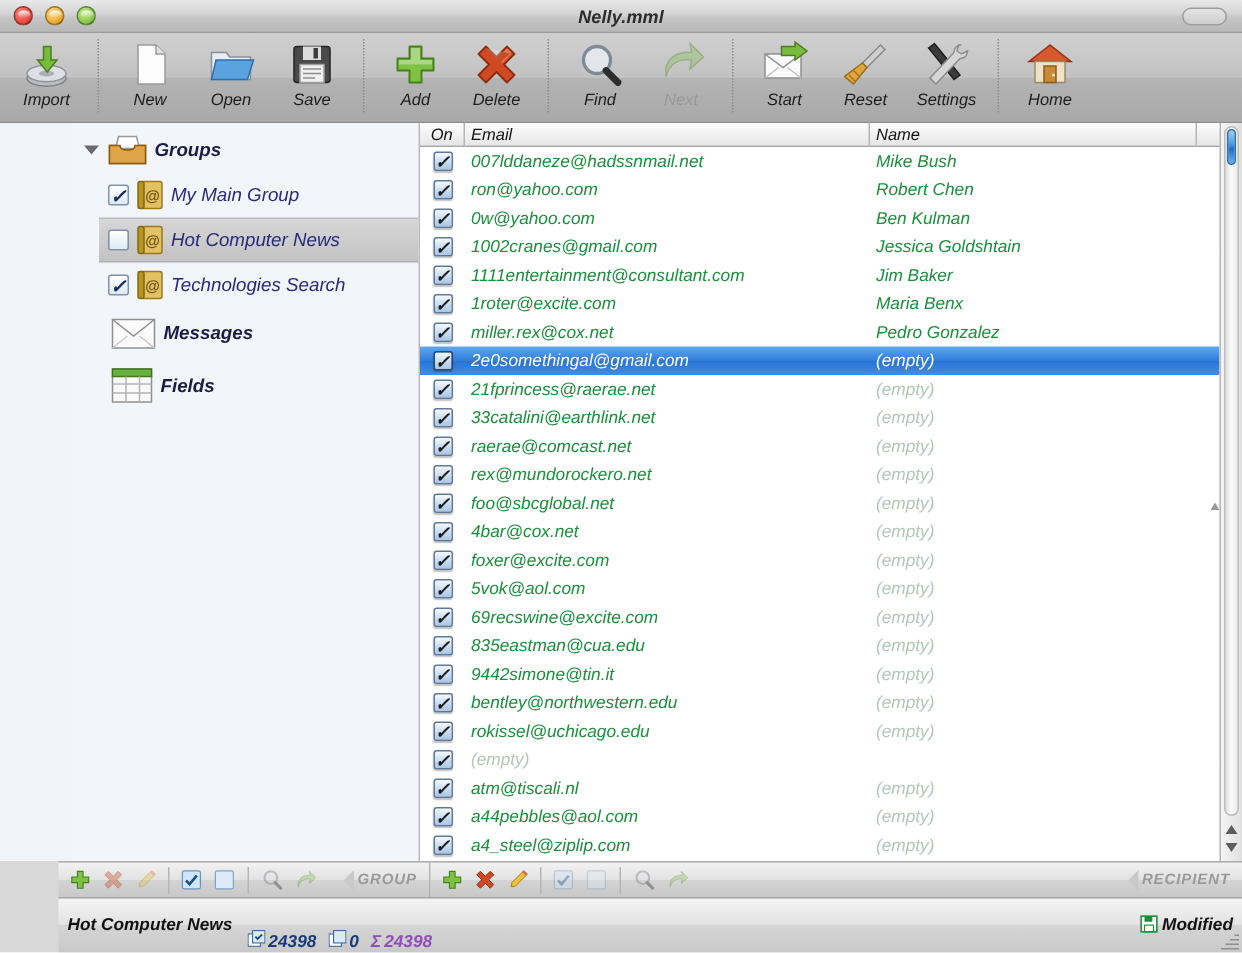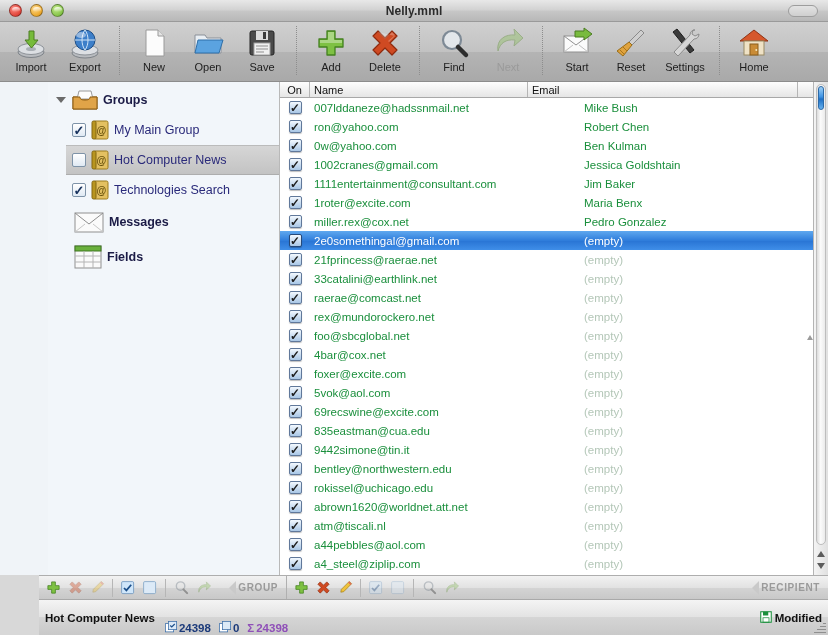--- a/index.html
+++ b/index.html
@@ -7,20 +7,21 @@
     width: 828px; height: 635px;
     font-family: "Liberation Sans", sans-serif;
     overflow: hidden;
     background: #ffffff;
   }
   .window {
     position: relative;
     width: 828px; height: 635px;
     display: flex; flex-direction: column;
     background: #d8d8d8;
+    font-style: italic;
   }
 
   
   .titlebar {
     height: 22px;
     flex: 0 0 22px;
     background: linear-gradient(to bottom, #e8e8e8 0%, #d3d3d3 45%, #c6c6c6 55%, #b8b8b8 100%);
     border-bottom: 1px solid #9a9a9a;
     display: flex; align-items: center;
     position: relative;
@@ -251,32 +252,20 @@
         <div class="tb-ico">
           <svg width="32" height="32" viewBox="0 0 32 32">
             <ellipse cx="16" cy="25" rx="13" ry="5.5" fill="#b9bcc0" stroke="#7d8288"></ellipse>
             <ellipse cx="16" cy="22" rx="13" ry="5.5" fill="#dcdfe3" stroke="#8d9298"></ellipse>
             <ellipse cx="16" cy="22" rx="5" ry="2" fill="#aab0b6"></ellipse>
             <path d="M14 4h5v9h4l-6.5 8L10 13h4z" fill="#76bb3b" stroke="#4c7d22" stroke-width="1"></path>
           </svg>
         </div>
         <div class="tb-lbl">Import</div>
       </div>
-      <div class="tb-item">
-        <div class="tb-ico">
-          <svg width="32" height="32" viewBox="0 0 32 32">
-            <ellipse cx="16" cy="26" rx="13" ry="5" fill="#b9bcc0" stroke="#7d8288"></ellipse>
-            <ellipse cx="16" cy="23" rx="13" ry="5" fill="#dcdfe3" stroke="#8d9298"></ellipse>
-            <circle cx="16" cy="13" r="10" fill="#3d7fc9" stroke="#1d4e87"></circle>
-            <path d="M6 13h20M16 3c4 5 4 15 0 20M16 3c-4 5-4 15 0 20" stroke="#cfe4f7" fill="none" stroke-width="1"></path>
-            <ellipse cx="12" cy="8" rx="5" ry="3" fill="rgba(255,255,255,.45)"></ellipse>
-          </svg>
-        </div>
-        <div class="tb-lbl">Export</div>
-      </div>
     </div>
     <div class="tb-sep"></div>
 
     <div class="tb-group">
       <div class="tb-item">
         <div class="tb-ico">
           <svg width="32" height="32" viewBox="0 0 32 32">
             <path d="M8 3h12l6 6v20H8z" fill="#fcfcfc" stroke="#9a9a9a"></path>
             <path d="M20 3v6h6" fill="#e4e4e4" stroke="#9a9a9a"></path>
           </svg>
@@ -478,22 +467,22 @@
           </div>
           <div class="tree-label grp">Fields</div>
         </div>
 
       </div>
     </div>
 
     <div class="listpane">
       <div class="list-head">
         <div class="hcell on">On</div>
+        <div class="hcell email">Email</div>
         <div class="hcell name">Name</div>
-        <div class="hcell email">Email</div>
         <div class="hcell tail"></div>
       </div>
       <div class="rows" id="rows-host">
           <div class="row">
             <div class="cb-cell">
               <div class="cb">✓</div>
             </div>
             <div class="c-email">007lddaneze@hadssnmail.net</div>
             <div class="c-name">Mike Bush</div>
             <div class="tailcol"></div>
@@ -655,21 +644,20 @@
               <div class="cb">✓</div>
             </div>
             <div class="c-email">rokissel@uchicago.edu</div>
             <div class="c-name empty">(empty)</div>
             <div class="tailcol"></div>
           </div>
           <div class="row">
             <div class="cb-cell">
               <div class="cb">✓</div>
             </div>
-            <div class="c-email">abrown1620@worldnet.att.net</div>
             <div class="c-name empty">(empty)</div>
             <div class="tailcol"></div>
           </div>
           <div class="row">
             <div class="cb-cell">
               <div class="cb">✓</div>
             </div>
             <div class="c-email">atm@tiscali.nl</div>
             <div class="c-name empty">(empty)</div>
             <div class="tailcol"></div>

